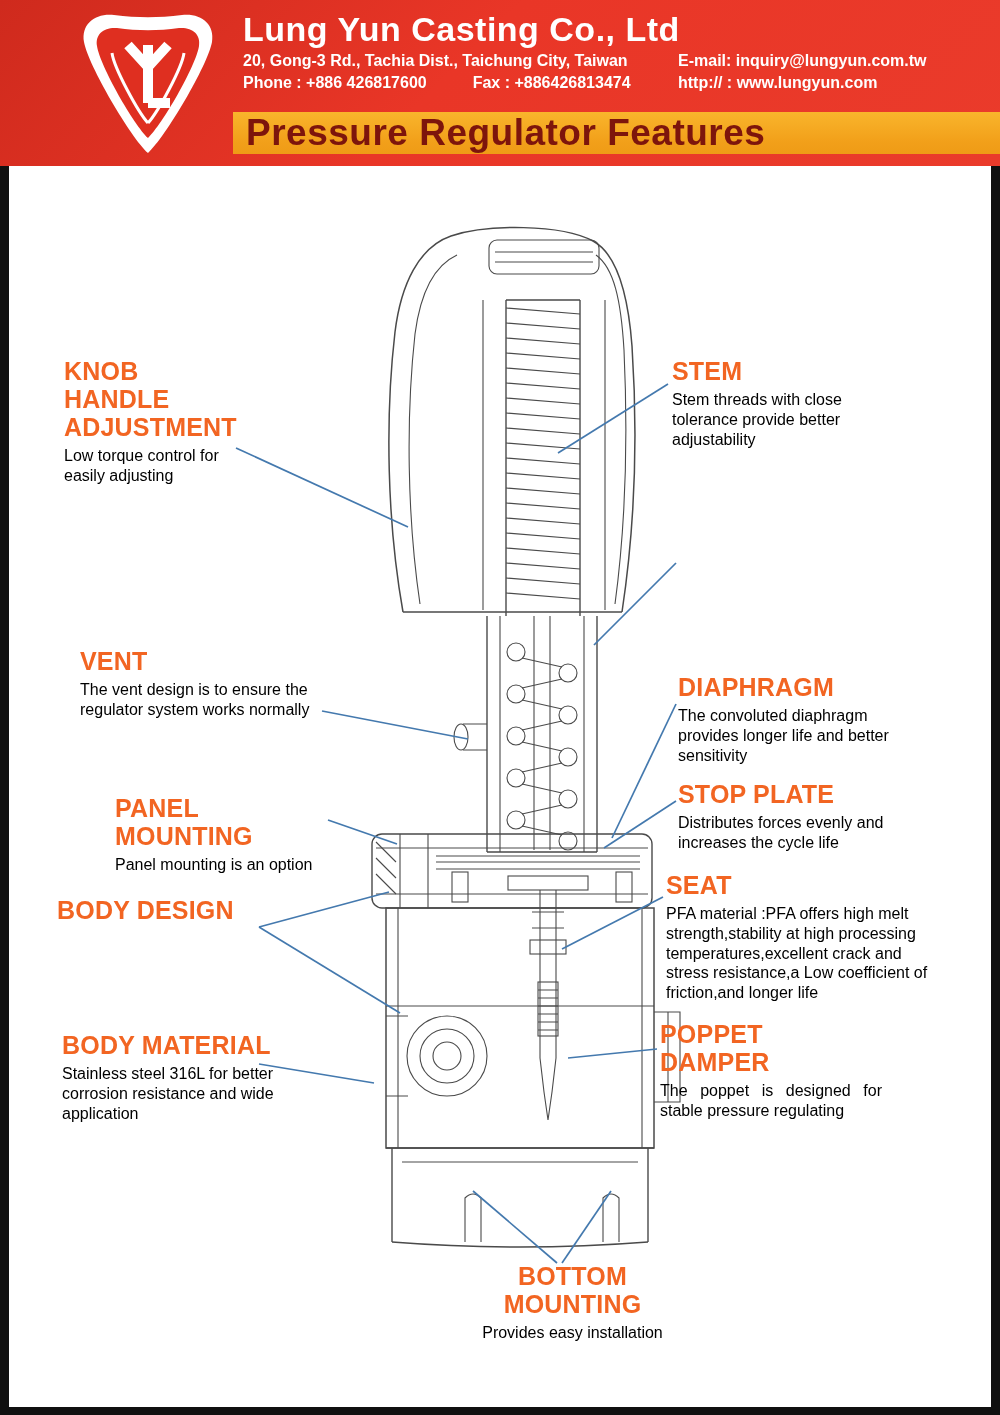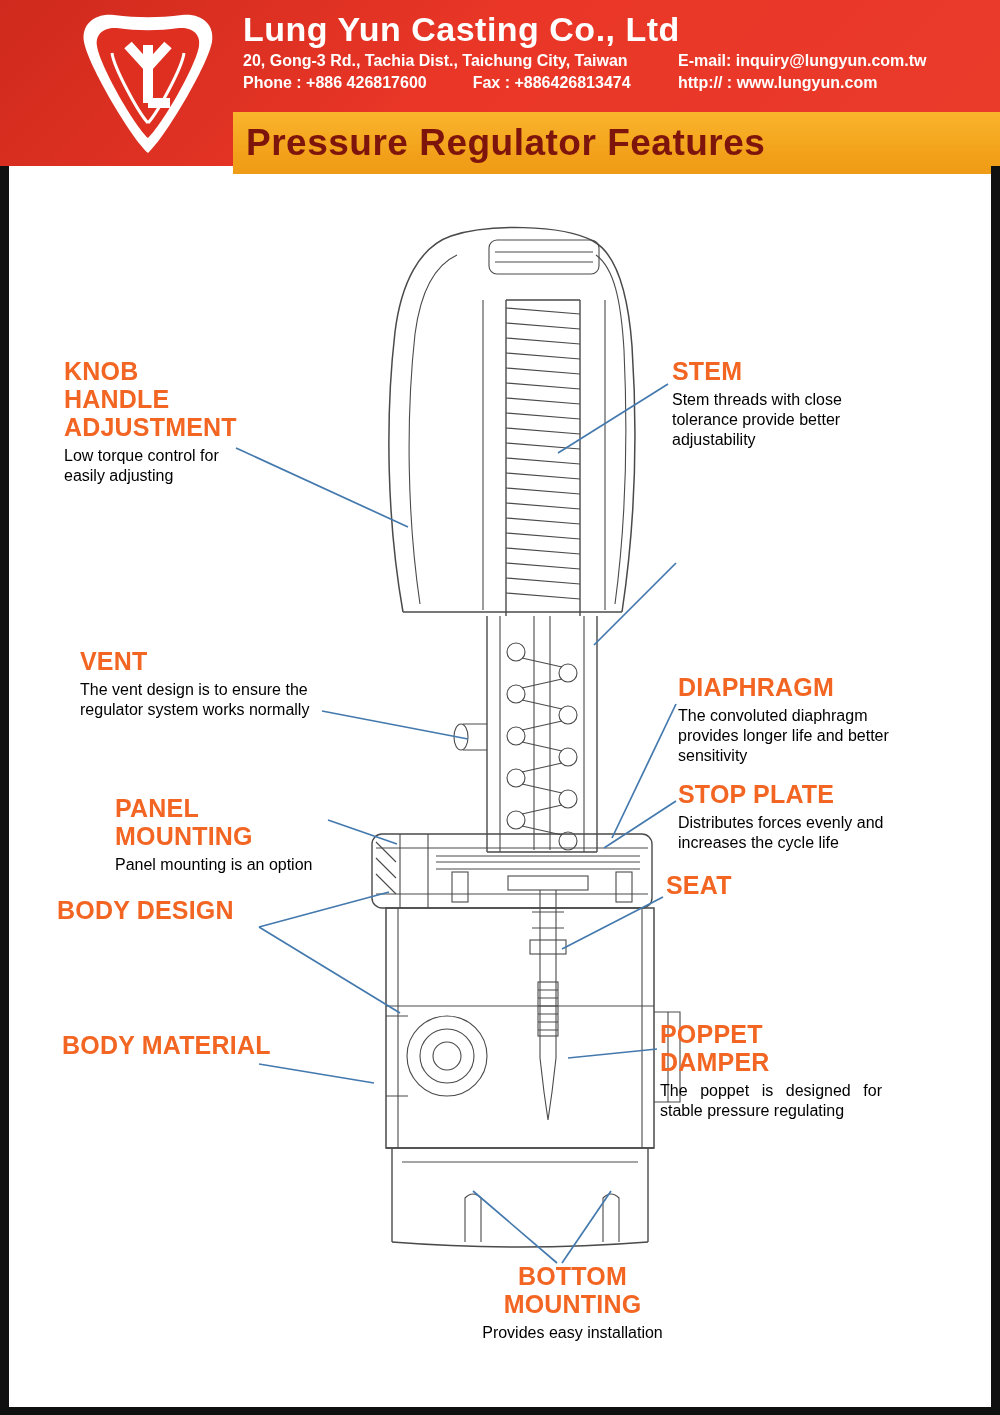--- a/index.html
+++ b/index.html
@@ -18,21 +18,21 @@
     position:absolute; left:243px; top:10px; color:#fff;
     font-size:34px; font-weight:bold; letter-spacing:0.5px; white-space:nowrap;
   }
   .hdr-line { position:absolute; color:#fff; font-size:16px; font-weight:bold; white-space:nowrap; }
   .address { left:243px; top:52px; }
   .phone-row { left:243px; top:74px; }
   .phone-row .fax { margin-left:46px; }
   .email { left:678px; top:52px; }
   .website { left:678px; top:74px; }
   .banner {
-    position:absolute; left:233px; top:112px; right:0; height:62px;
+    position:absolute; left:233px; top:112px; right:0; height:42px;
     background:linear-gradient(180deg,#f9b52c 0%,#f2a01a 70%,#ef9b16 100%);
     display:flex; align-items:center;
   }
   .banner-title {
     color:#7d150c; font-size:37px; font-weight:bold; padding-left:13px;
     letter-spacing:0.5px; white-space:nowrap;
   }
   
   .edge { position:absolute; background:#101010; }
   .edge-left  { left:0; top:166px; width:9px; bottom:0; }
@@ -205,40 +205,42 @@
     <div class="callout-title">PANEL MOUNTING</div>
     <div class="callout-desc">Panel mounting is an option</div>
   </div>
 
   <div class="callout" style="left:57px; top:896px; width:200px;">
     <div class="callout-title">BODY DESIGN</div>
   </div>
 
   <div class="callout" style="left:62px; top:1031px; width:228px;">
     <div class="callout-title">BODY MATERIAL</div>
+    <div class="callout-desc">Stainless steel 316L for better corrosion resistance and wide application</div>
   </div>
 
   <div class="callout" style="left:672px; top:357px; width:190px;">
     <div class="callout-title">STEM</div>
     <div class="callout-desc">Stem threads with close tolerance provide better adjustability</div>
   </div>
 
 
   <div class="callout" style="left:678px; top:673px; width:235px;">
     <div class="callout-title">DIAPHRAGM</div>
     <div class="callout-desc">The convoluted diaphragm provides longer life and better sensitivity</div>
   </div>
 
   <div class="callout" style="left:678px; top:780px; width:225px;">
     <div class="callout-title">STOP PLATE</div>
     <div class="callout-desc">Distributes forces evenly and increases the cycle life</div>
   </div>
 
   <div class="callout" style="left:666px; top:871px; width:282px;">
     <div class="callout-title">SEAT</div>
+    <div class="callout-desc">PFA material :PFA offers high melt strength,stability at high processing temperatures,excellent crack and stress resistance,a Low coefficient of friction,and longer life</div>
   </div>
 
   <div class="callout" style="left:660px; top:1020px; width:222px;">
     <div class="callout-title gap-wide">POPPET DAMPER</div>
     <div class="callout-desc just">The poppet is designed for stable pressure regulating</div>
   </div>
 
   <div class="callout center" style="left:450px; top:1262px; width:245px;">
     <div class="callout-title">BOTTOM MOUNTING</div>
     <div class="callout-desc">Provides easy installation</div>

